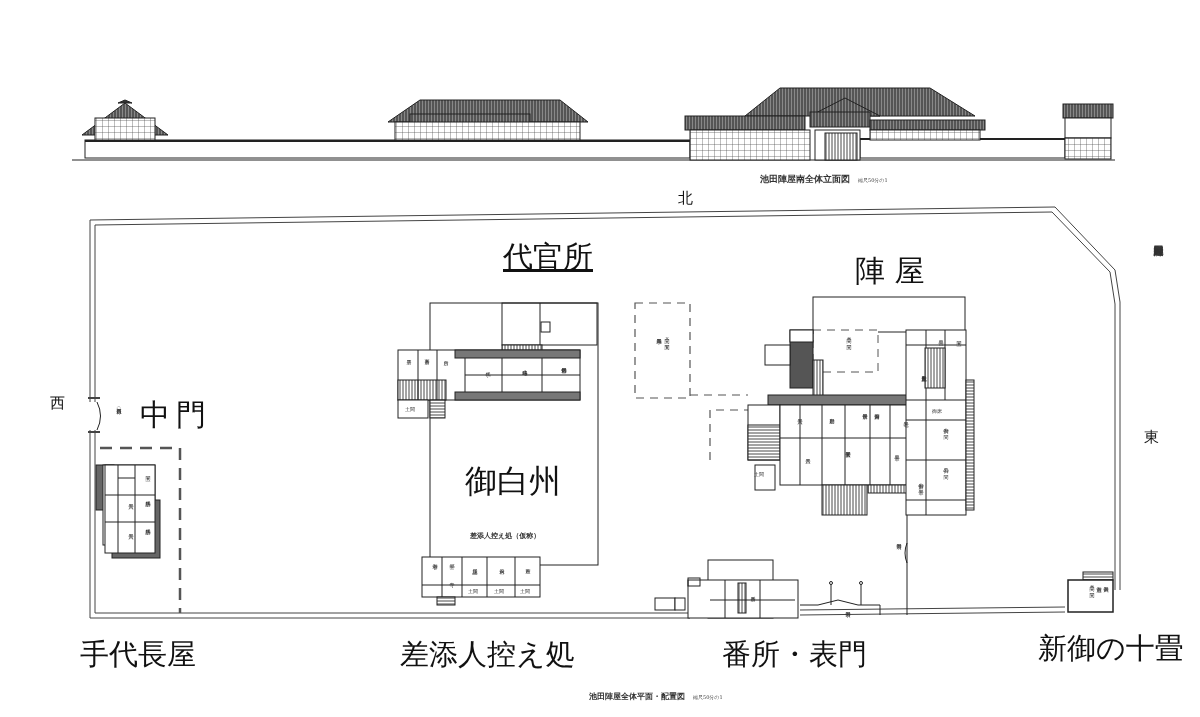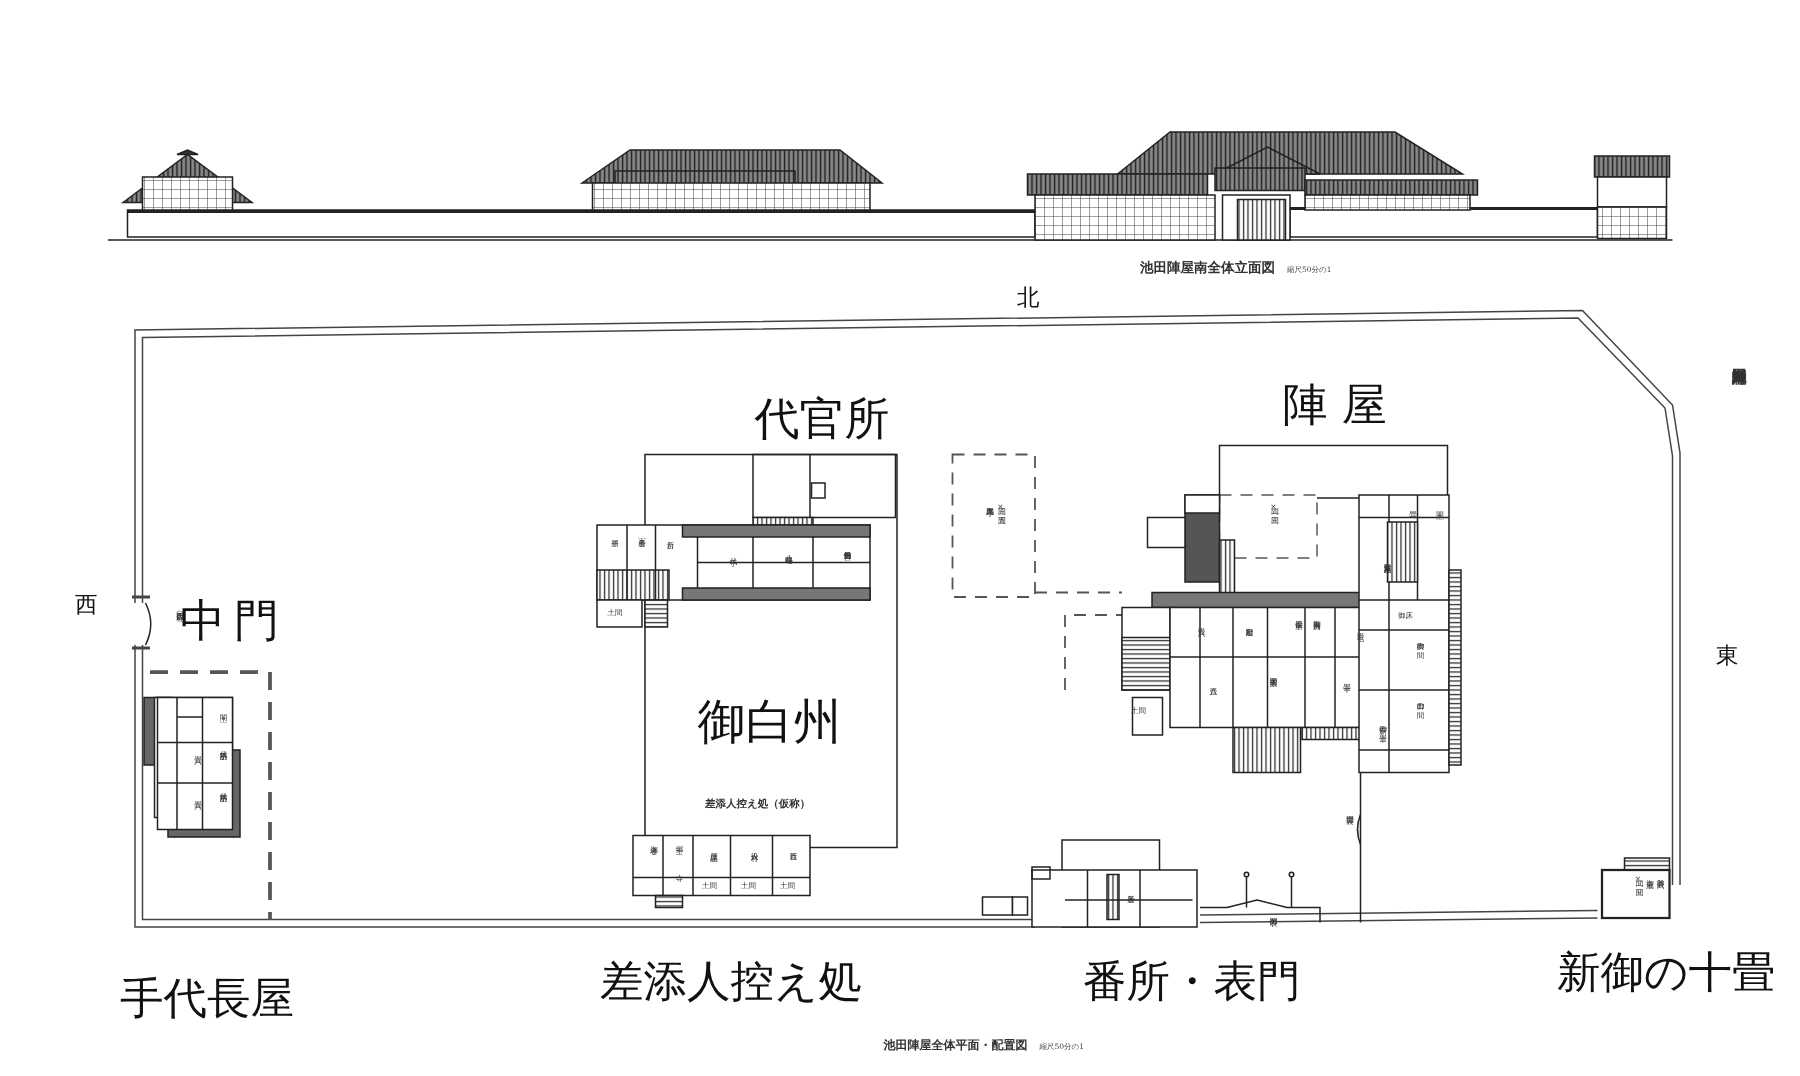--- a/index.html
+++ b/index.html
@@ -198,25 +198,25 @@
 <div class="lbl cap" style="left:589px; top:692px; font-size:8px;">
   <span>池田陣屋全体平面・配置図</span><span class="scale">縮尺50分の1</span>
 </div>
 
 <div class="lbl vert" style="left:1153px; top:238px; font-size:10px; color:#333;">三好郡池田村御陣屋絵図</div>
 
 <div class="lbl dir" style="left:678px; top:191px;">北</div>
 <div class="lbl dir" style="left:50px; top:396px;">西</div>
 <div class="lbl dir" style="left:1144px; top:430px;">東</div>
 
-<div class="lbl big" style="left:503px; top:265px; font-size:30px;">代官所</div>
+<div class="lbl big" style="left:503px; top:242px; font-size:30px;text-decoration:underline;">代官所</div>
 <div class="lbl big" style="left:855px; top:256px; font-size:30px;">陣 屋</div>
-<div class="lbl big" style="left:120px; top:400px; font-size:30px; letter-spacing:6px;">中門</div>
+<div class="lbl big" style="left:140px; top:400px; font-size:30px; letter-spacing:6px;">中門</div>
 <div class="lbl big" style="left:465px; top:465px; font-size:32px;">御白州</div>
-<div class="lbl big" style="left:80px; top:640px; font-size:29px;margin-top:11px;">手代長屋</div>
+<div class="lbl big" style="left:80px; top:640px; font-size:29px;">手代長屋</div>
 <div class="lbl big" style="left:400px; top:640px; font-size:29px;">差添人控え処</div>
 <div class="lbl big" style="left:722px; top:640px; font-size:29px;">番所・表門</div>
 <div class="lbl big" style="left:1038px; top:634px; font-size:29px;">新御の十畳</div>
 
 <div class="lbl vert tiny" style="left:116px; top:405px;">西門（仮称）</div>
 <div class="lbl tiny" style="left:470px; top:532px; font-size:7px; font-weight:bold;">差添人控え処（仮称）</div>
 <div class="lbl vert tiny" style="left:656px; top:335px;">御馬小屋</div>
 <div class="lbl vert tiny" style="left:664px; top:335px;">三間×五間</div>
 <div class="lbl vert tiny" style="left:846px; top:335px;">二間×三間</div>
 <div class="lbl vert tiny" style="left:750px; top:592px;">番所</div>

